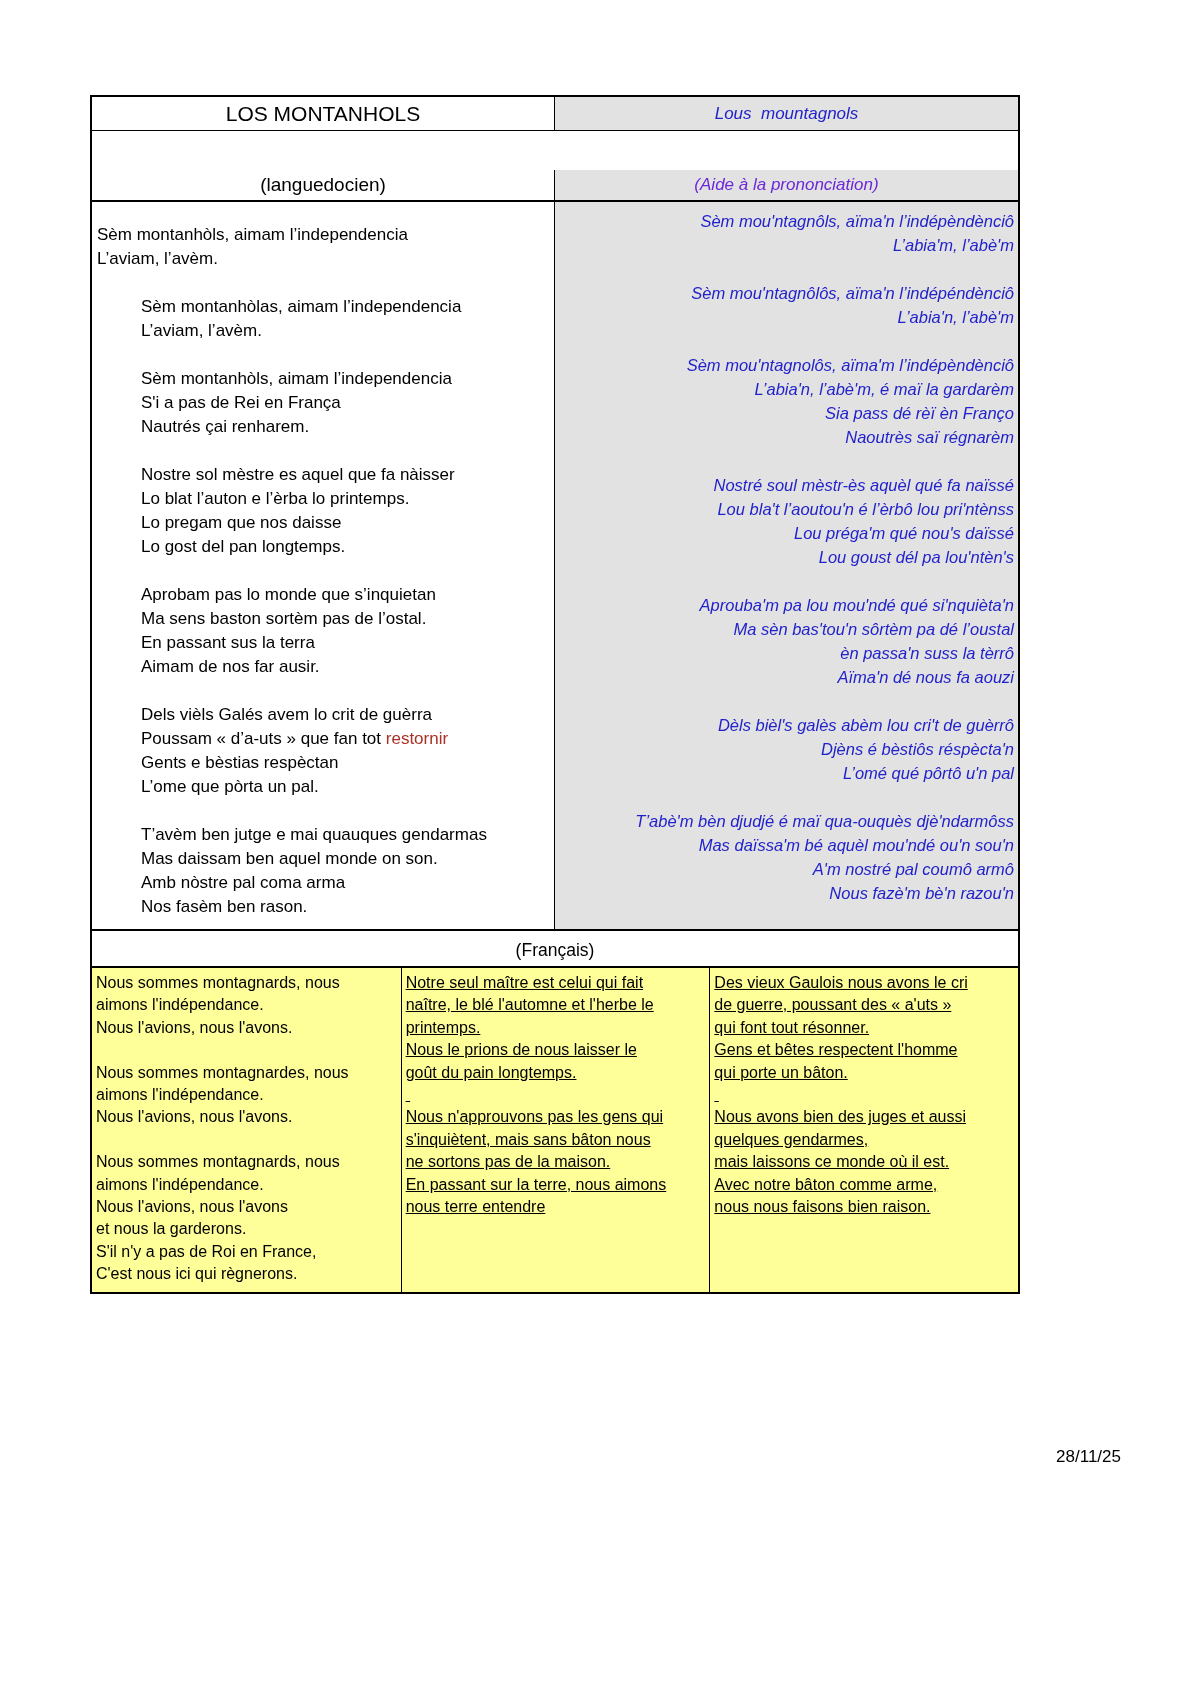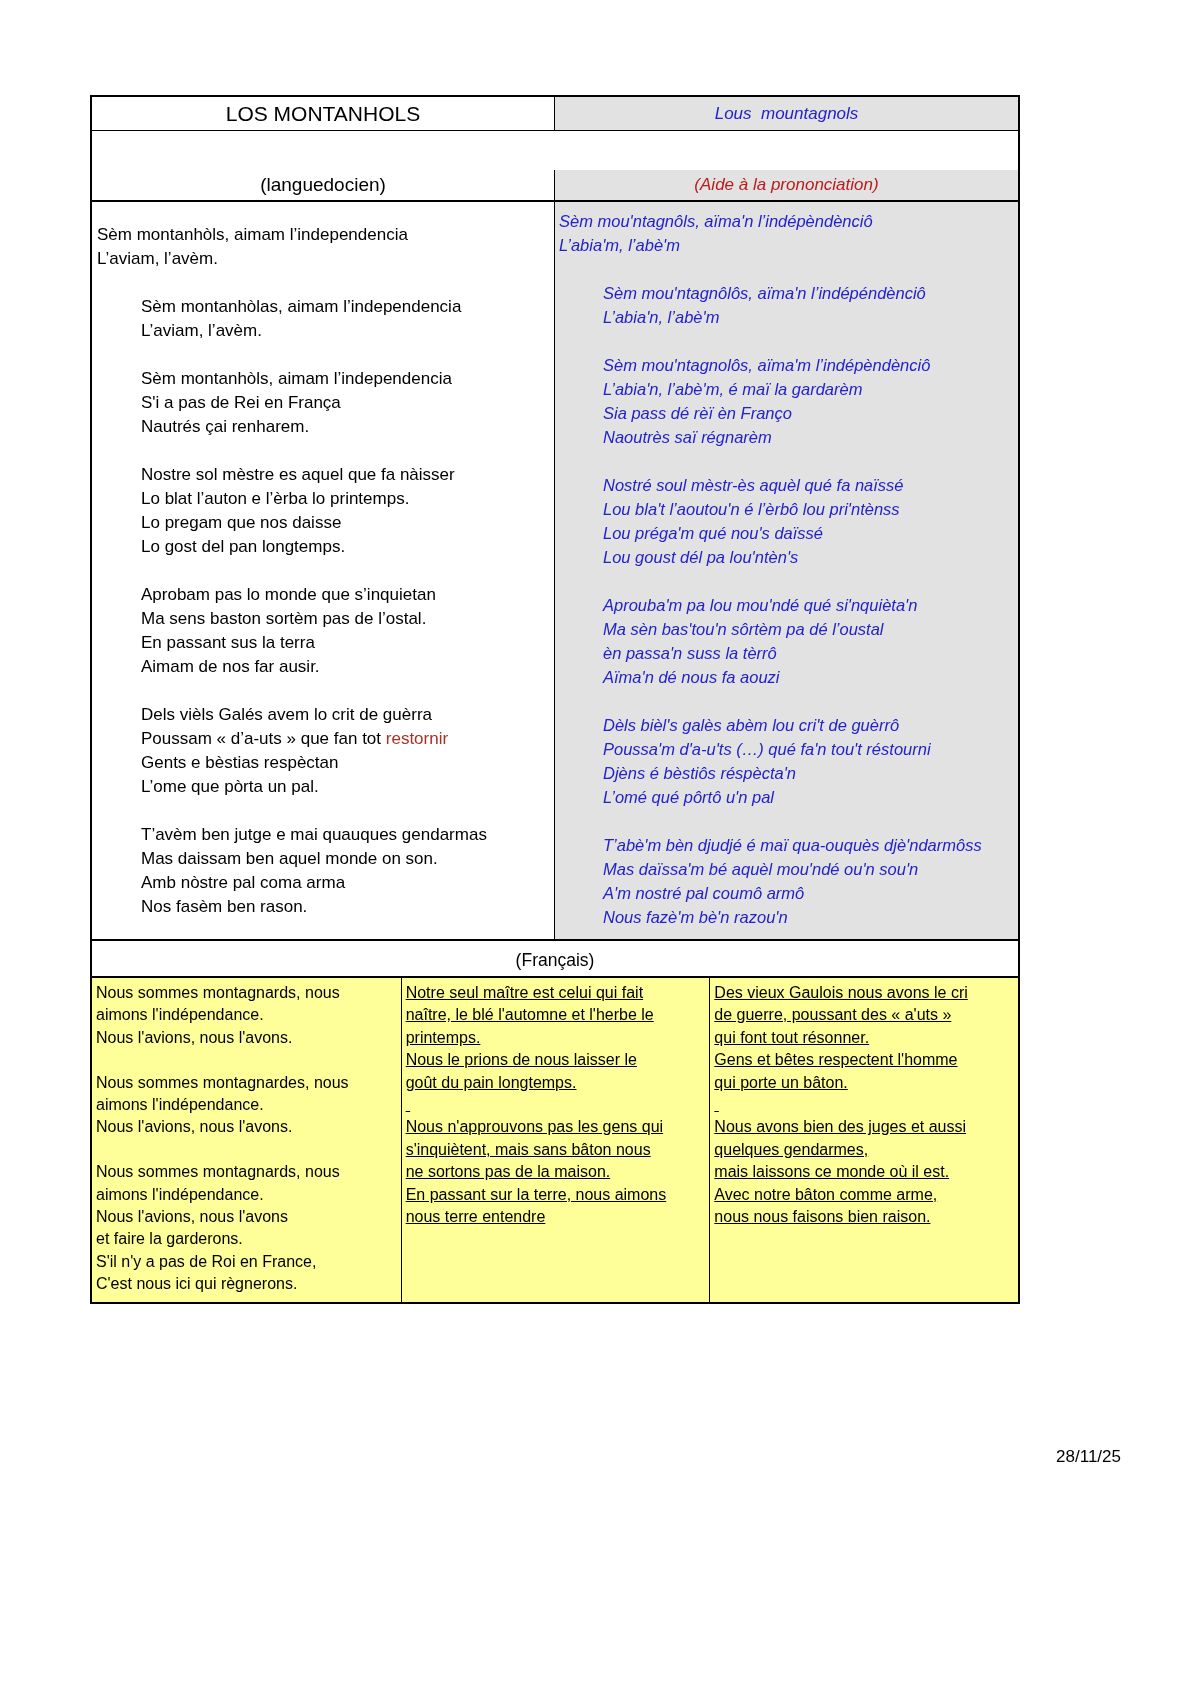--- a/index.html
+++ b/index.html
@@ -13,30 +13,30 @@
     border:2px solid #000;
   }
   .hdr-row { display:flex; border-bottom:1.5px solid #000; }
   .cell-left  { width:463px; border-right:1.5px solid #000; background:#fff; }
   .cell-right { flex:1; background:#e2e2e2; }
   .title-left  { font-size:21px; line-height:33px; height:33px; text-align:center; }
   .title-right { font-size:17px; line-height:33px; height:33px; text-align:center;
                  font-style:italic; color:#2222cc; }
   .subtitle-left  { font-size:19px; line-height:30px; height:30px; text-align:center; }
   .subtitle-right { font-size:17px; line-height:30px; height:30px; text-align:center;
-                    font-style:italic; color:#b91c1c; }
+                    font-style:italic; color:#6d28d9; }
   .hdr-row2 { border-bottom:2px solid #000;margin-top:39px; }
   .body-row { display:flex; }
   .body-left {
     width:463px; border-right:1.5px solid #000; background:#fff;
     padding:21px 5px 10px 5px; font-size:17px; line-height:24px;
   }
   .body-right {
     flex:1; background:#e2e2e2; color:#2222cc; font-style:italic;
-    text-align:left; padding:7px 4px 10px 4px; font-size:16.5px; line-height:24px;
+    text-align:right; padding:7px 4px 10px 4px; font-size:16.5px; line-height:24px;
   }
   .verse + .verse { margin-top:24px;margin-left:44px; }
   .red-word { color:#a93226; }
   .francais-row {
     border-top:2px solid #000; border-bottom:2px solid #000; background:#fff;
     text-align:center; font-size:17.5px; height:39px; line-height:39px;
   }
   .french-row { display:flex; background:#ffff99; }
   .french-col {
     width:310px; padding:4px 3px 6px 4px; font-size:16px; line-height:22.4px;
@@ -124,21 +124,20 @@
             <div class="line">Lou goust dél pa lou'ntèn's</div>
           </div>
           <div class="verse">
             <div class="line">Aprouba'm pa lou mou'ndé qué si'nquièta'n</div>
             <div class="line">Ma sèn bas'tou'n sôrtèm pa dé l’oustal</div>
             <div class="line">èn passa'n suss la tèrrô</div>
             <div class="line">Aïma'n dé nous fa aouzi</div>
           </div>
           <div class="verse">
             <div class="line">Dèls bièl's galès abèm lou cri't de guèrrô</div>
-            <div class="line">Poussa'm d'a-u'ts (…) qué fa'n tou't réstourni</div>
             <div class="line">Djèns é bèstiôs réspècta'n</div>
             <div class="line">L’omé qué pôrtô u'n pal</div>
           </div>
           <div class="verse">
             <div class="line">T’abè'm bèn djudjé é maï qua-ouquès djè'ndarmôss</div>
             <div class="line">Mas daïssa'm bé aquèl mou'ndé ou'n sou'n</div>
             <div class="line">A'm nostré pal coumô armô</div>
             <div class="line">Nous fazè'm bè'n razou'n</div>
           </div>
         </div>
@@ -152,21 +151,21 @@
           <div class="line">aimons l'indépendance.</div>
           <div class="line">Nous l'avions, nous l'avons.</div>
           <div class="line">&nbsp;</div>
           <div class="line">Nous sommes montagnardes, nous</div>
           <div class="line">aimons l'indépendance.</div>
           <div class="line">Nous l'avions, nous l'avons.</div>
           <div class="line">&nbsp;</div>
           <div class="line">Nous sommes montagnards, nous</div>
           <div class="line">aimons l'indépendance.</div>
           <div class="line">Nous l'avions, nous l'avons</div>
-          <div class="line">et faire la garderons.</div>
+          <div class="line">et nous la garderons.</div>
           <div class="line">S'il n'y a pas de Roi en France,</div>
           <div class="line">C'est nous ici qui règnerons.</div>
         </div>
       <div class="french-col" id="french-col-1">
           <div class="line">Notre seul maître est celui qui fait</div>
           <div class="line">naître, le blé l'automne et l'herbe le</div>
           <div class="line">printemps.</div>
           <div class="line">Nous le prions de nous laisser le</div>
           <div class="line">goût du pain longtemps.</div>
           <div class="line">&nbsp;</div>

